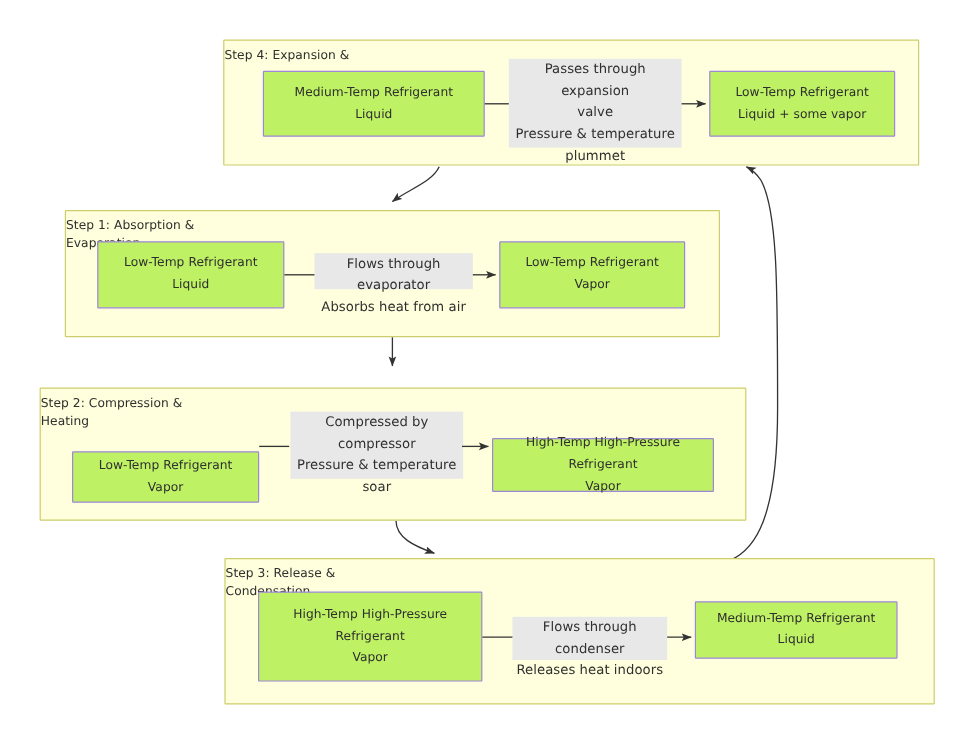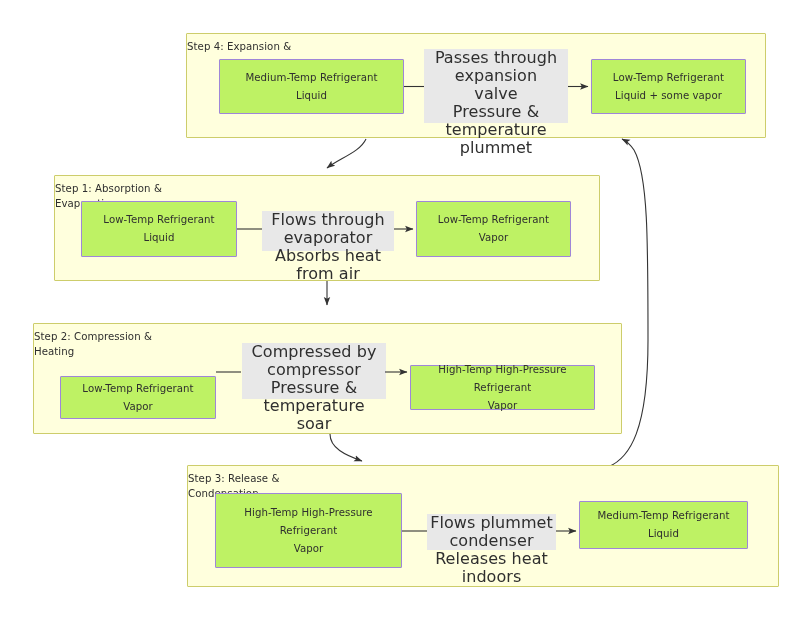--- a/index.html
+++ b/index.html
@@ -48,21 +48,21 @@
     color: #2f2f2f;
     line-height: 18px;
     white-space: pre-line;
     letter-spacing: 0.05px;
   }
   .edge-label {
     position: absolute;
     box-sizing: border-box;
     background: #e8e8e8;
     color: #2f2f2f;
-    font-size: 16px;
+    font-size: 11px;
     line-height: 18px;
     text-align: center;
     white-space: pre-line;
     letter-spacing: 0.05px;
     padding: 0 2px;
   }
   svg.overlay {
     position: absolute;
     left: 0;
     top: 0;
@@ -110,21 +110,21 @@
 plummet</div>
   <div class="node" style="left:591px; top:59px; width:155px; height:55px;">Low-Temp Refrigerant
 Liquid + some vapor</div>
 
   <div class="group" style="left:54px; top:175px; width:546px; height:106px;">
     <div class="group-title">Step 1: Absorption &amp;
 Evaporation</div>
   </div>
   <div class="node" style="left:81px; top:201px; width:156px; height:56px;">Low-Temp Refrigerant
 Liquid</div>
-  <div class="edge-label" style="left:262px; top:211px; width:132px; height:40px;">Flows through evaporator
+  <div class="edge-label" style="left:262px; top:211px; width:132px; height:30px;">Flows through evaporator
 Absorbs heat from air</div>
   <div class="node" style="left:416px; top:201px; width:155px; height:56px;">Low-Temp Refrigerant
 Vapor</div>
 
   <div class="group" style="left:33px; top:323px; width:589px; height:111px;">
     <div class="group-title">Step 2: Compression &amp;
 Heating</div>
   </div>
   <div class="node" style="left:60px; top:376px; width:156px; height:43px;">Low-Temp Refrigerant
 Vapor</div>
@@ -135,21 +135,21 @@
 Refrigerant
 Vapor</div>
 
   <div class="group" style="left:187px; top:465px; width:592px; height:122px;">
     <div class="group-title">Step 3: Release &amp;
 Condensation</div>
   </div>
   <div class="node" style="left:215px; top:493px; width:187px; height:75px;">High-Temp High-Pressure
 Refrigerant
 Vapor</div>
-  <div class="edge-label" style="left:427px; top:514px; width:129px; height:36px;">Flows plummet condenser
+  <div class="edge-label" style="left:427px; top:514px; width:129px; height:36px;">Flows through condenser
 Releases heat indoors</div>
   <div class="node" style="left:579px; top:501px; width:169px; height:48px;">Medium-Temp Refrigerant
 Liquid</div>
 
   <svg class="overlay" viewBox="0 0 808 622" style="z-index:3;">
 
     <path class="arrowpath" d="M 404,86.5 L 424,86.5"></path>
     <path class="arrowpath" marker-end="url(#ah)" d="M 568,86.5 L 588,86.5"></path>
 
     <path class="arrowpath" d="M 237,229 L 262,229"></path>

